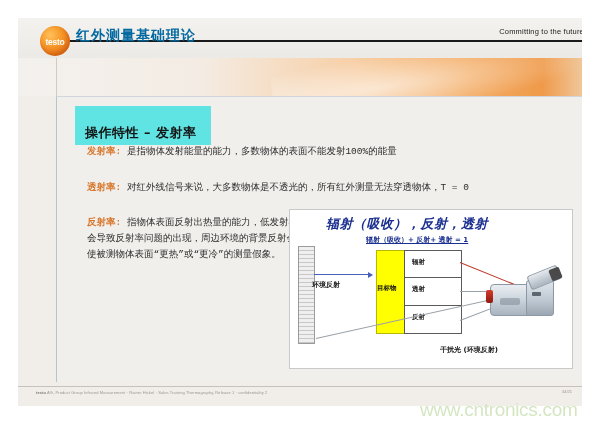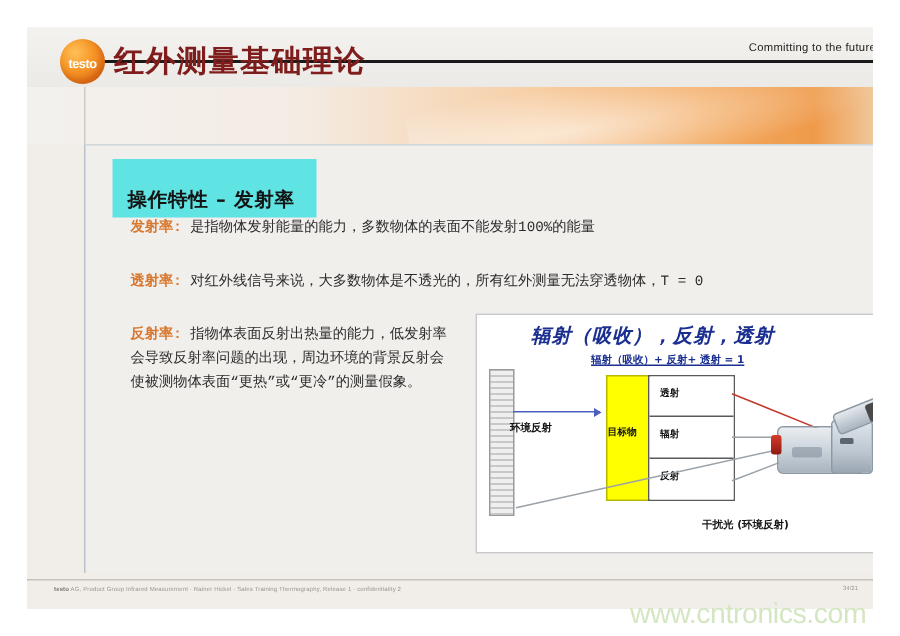--- a/index.html
+++ b/index.html
@@ -46,21 +46,21 @@
     overflow:hidden;
   }
   .band:after{
     content:"";position:absolute;left:45%;top:-16px;width:62%;height:72px;
     background:radial-gradient(ellipse at 30% 50%,rgba(255,255,255,.55) 0%,rgba(255,255,255,0) 60%);
     transform:rotate(-8deg);
   }
   .band-line{position:absolute;left:38px;top:0;width:526px;height:38px;border-left:1px solid #cfcac3;}
   .slide-title{
     position:absolute;left:58px;top:9px;
-    font-size:20px;font-weight:bold;color:#7f1d1d;letter-spacing:1px;
+    font-size:14px;font-weight:bold;color:#0369a1;letter-spacing:1px;
     font-family:"DejaVu Sans","Liberation Sans",sans-serif;
   }
 
   
   .panel{
     position:absolute;left:38px;top:78px;width:525px;height:285px;
     background:#f1efec;border-left:1px solid #b9c3cc;border-top:1px solid #cfd6dc;
   }
   .sub-hl{
     position:absolute;left:18px;top:9px;
@@ -71,21 +71,21 @@
 
   .para{position:absolute;font-size:9.5px;color:#2c2c2c;line-height:16px;font-family:Liberation Mono, monospace;}
   .kw{color:#d8782f;font-weight:bold;}
   .p1{left:30px;top:47px;width:470px;}
   .p2{left:30px;top:83px;width:480px;}
   .p3{left:30px;top:118px;width:212px;}
 
   
   .diagram{
     position:absolute;left:232px;top:112px;width:282px;height:158px;
-    background:#ffffff;border:1px solid #c9c9c9;margin-left:28px;
+    background:#ffffff;border:1px solid #c9c9c9;
   }
   .dia-title{
     position:absolute;left:36px;top:5px;
     font-size:13px;font-weight:bold;font-style:italic;color:#1a2f8f;
     letter-spacing:.5px;white-space:nowrap;
   }
   .dia-sub{
     position:absolute;left:76px;top:25px;
     font-size:7px;font-weight:bold;color:#1a2f8f;
     text-decoration:underline;white-space:nowrap;
@@ -213,24 +213,24 @@
       <div class="bg-col"></div>
       <div class="bg-arrow"></div>
       <div class="bg-label">环境反射</div>
 
       <div class="target">
         <div class="target-label">目标物</div>
       </div>
 
       <div class="rows">
         <div class="row">
-            <span>透射</span>
+            <span>辐射</span>
           </div>
         <div class="row">
-            <span>辐射</span>
+            <span>透射</span>
           </div>
         <div class="row">
             <span>反射</span>
           </div>
       </div>
 
       <div class="ray ray-rad"></div>
       <div class="ray ray-tra"></div>
       <div class="ray ray-ref"></div>
       <div class="ray ray-amb"></div>

